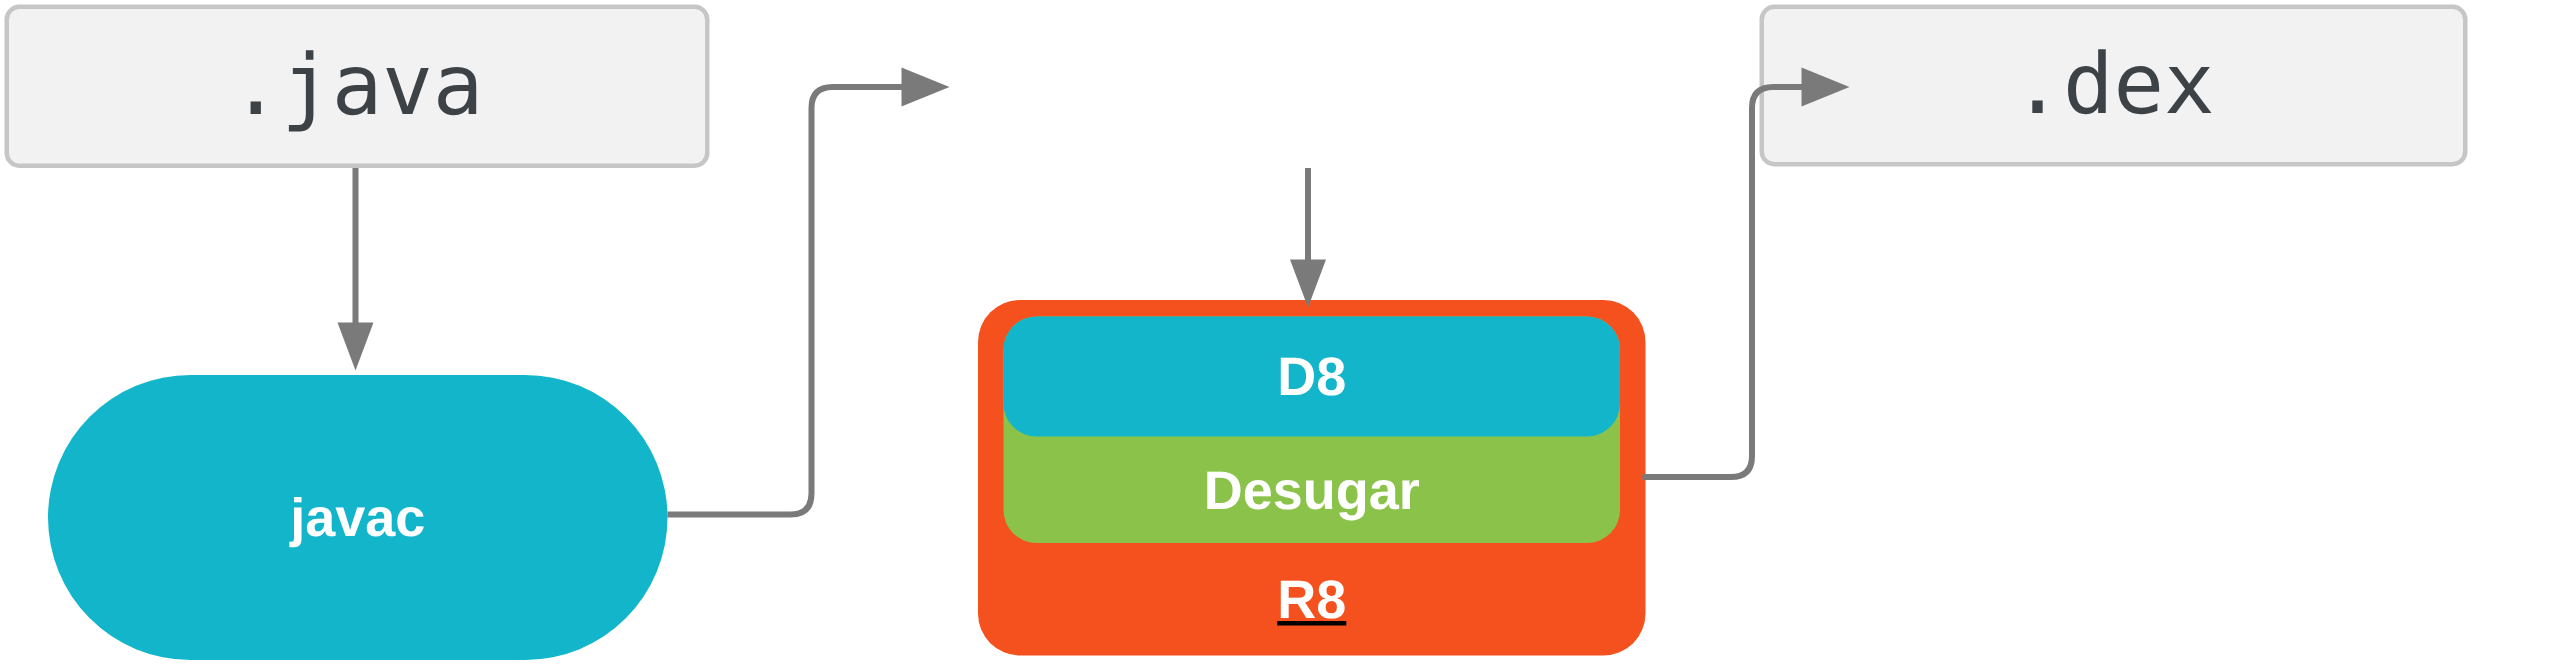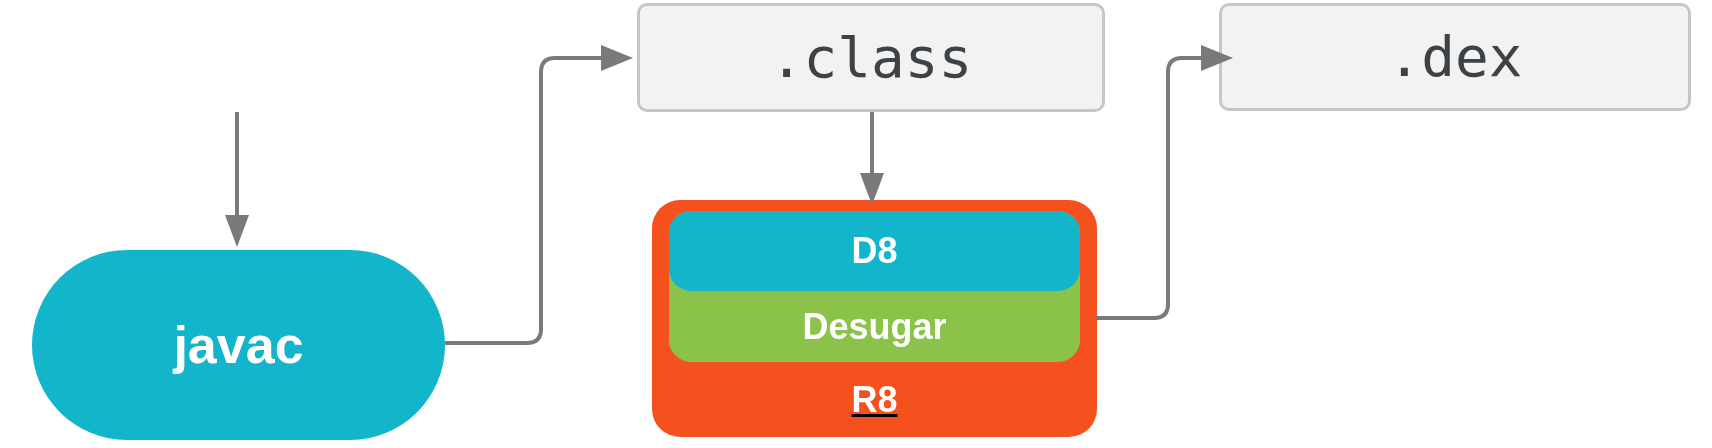--- a/index.html
+++ b/index.html
@@ -23,41 +23,41 @@
     justify-content: center;
   }
   .file-label {
     font-family: "DejaVu Sans Mono", "Liberation Mono", monospace;
     font-size: 56px;
     color: var(--file_text);
     line-height: 1;
   }
   #box-java  { left: 3px;    top: 3px; width: 470px; height: 109px; }
   #box-class { left: 637px;  top: 3px; width: 468px; height: 109px; }
-  #box-dex   { left: 1219px; top: 3px; width: 472px; height: 108px; }
+  #box-dex   { left: 1173px; top: 3px; width: 472px; height: 108px; }
 
   
   .tool-label {
     color: var(--label_text);
     font-weight: bold;
     line-height: 1;
   }
 
   
   .tool-pill {
     position: absolute;
     left: 32px; top: 250px;
     width: 413px; height: 190px;
     border-radius: 95px;
     background: var(--cyan);
     display: flex;
     align-items: center;
     justify-content: center;
   }
-  .tool-pill .tool-label { font-size: 52px; }
+  .tool-pill .tool-label { font-size: 36px; }
 
   
   .r8-box {
     position: absolute;
     left: 652px; top: 200px;
     width: 445px; height: 237px;
     border-radius: 28px;
     background: var(--orange);
   }
   .desugar-box {
@@ -107,24 +107,24 @@
     stroke: var(--arrow);
     stroke-width: 4;
   }
   svg.connectors polygon { fill: var(--arrow); }
 </style>
 </head>
 <body>
 
 <div class="canvas">
 
+  <div class="file-box" id="box-java">
+    <span class="file-label">.java</span>
+  </div>
 
-  <div class="file-box" id="box-class">
-    <span class="file-label">.class</span>
-  </div>
 
   <div class="file-box" id="box-dex">
     <span class="file-label">.dex</span>
   </div>
 
   <div class="tool-pill">
     <span class="tool-label">javac</span>
   </div>
 
   <div class="r8-box">

